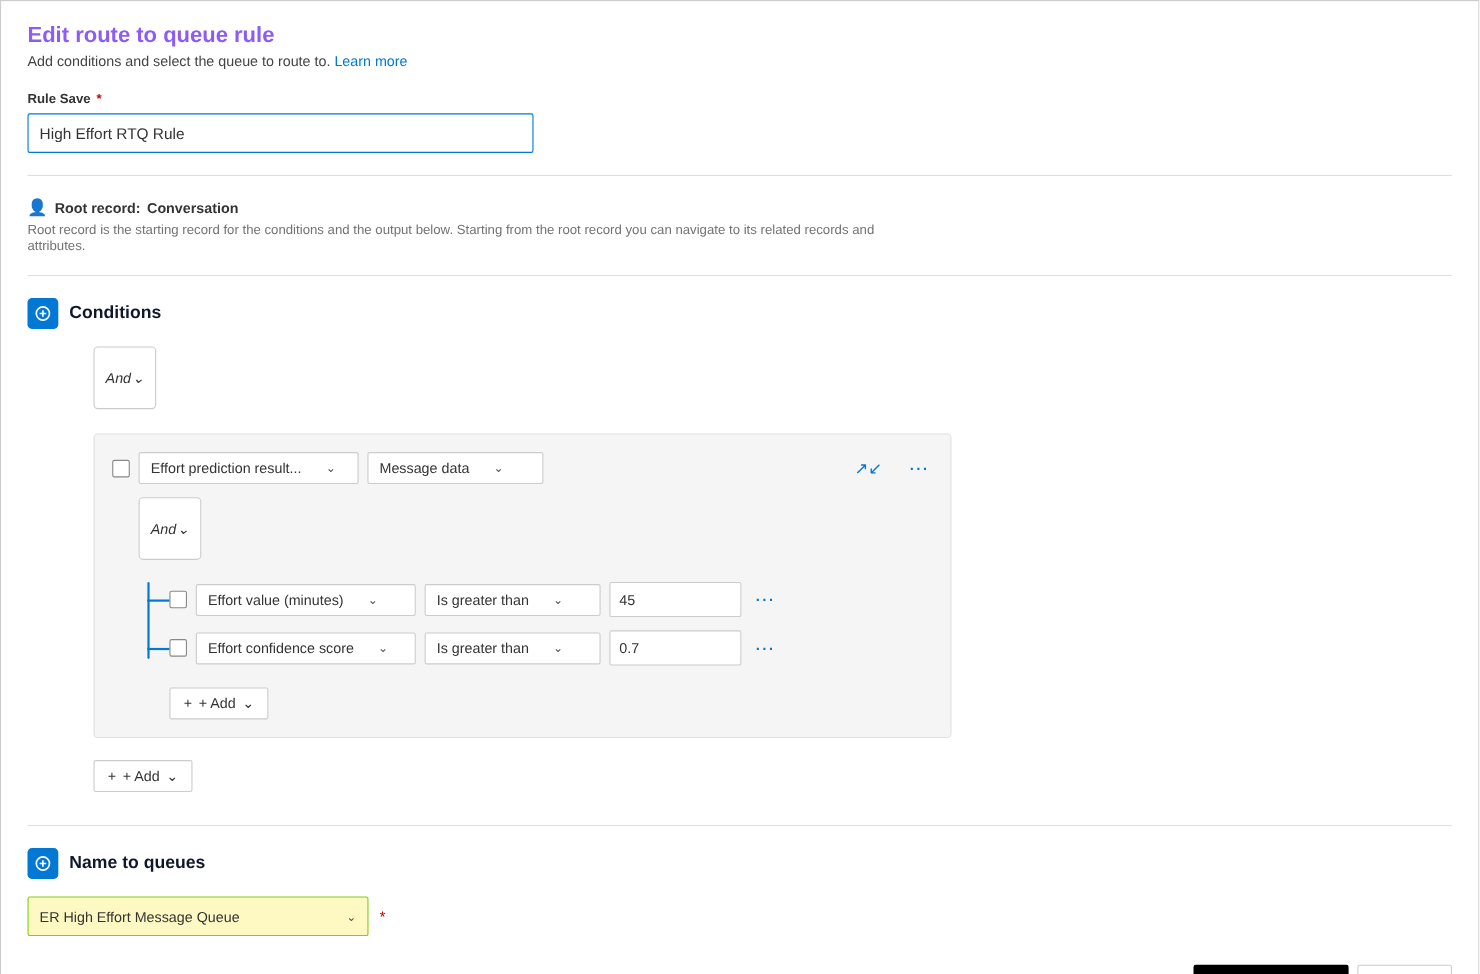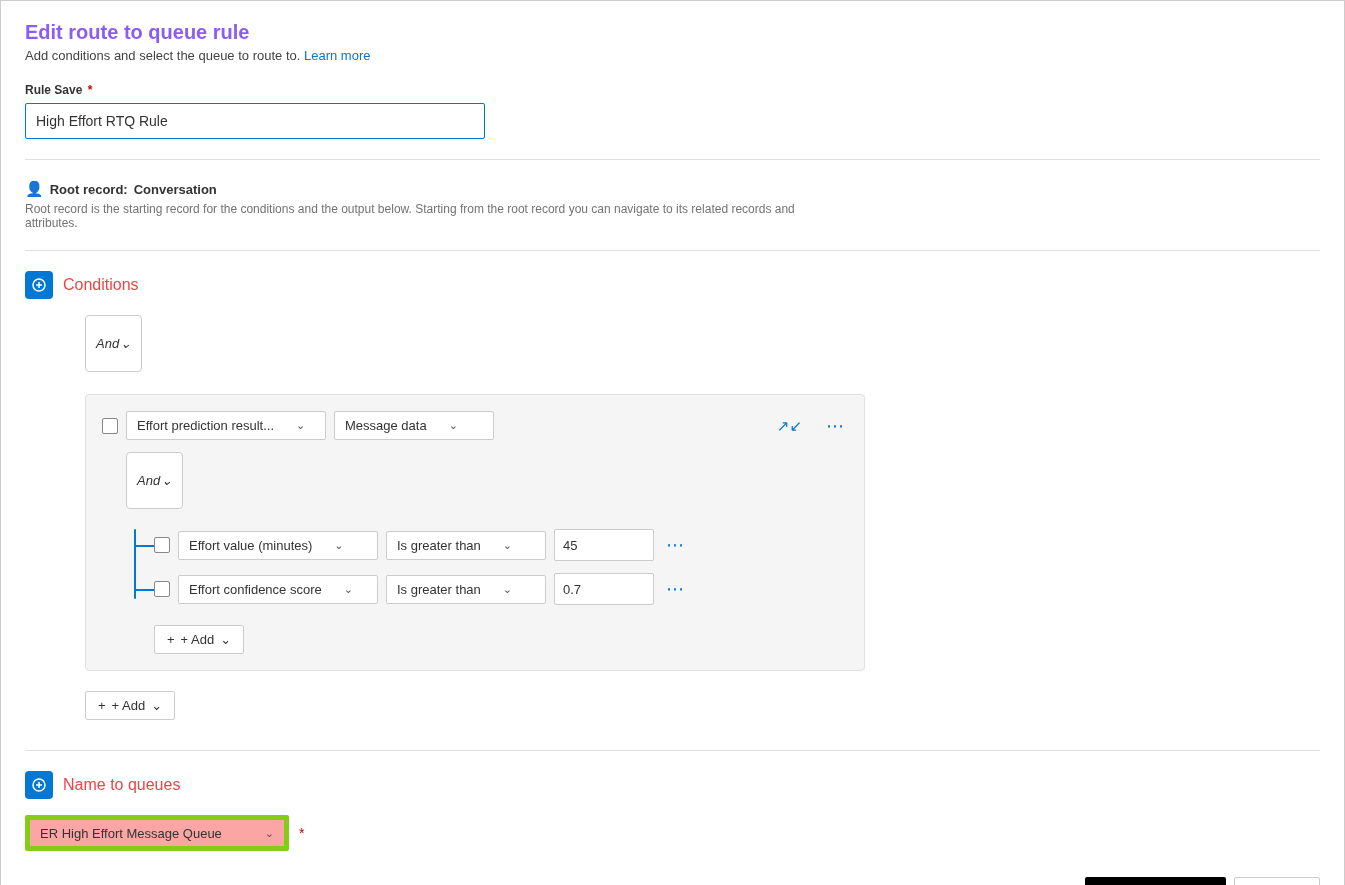--- a/index.html
+++ b/index.html
@@ -71,22 +71,22 @@
       border-radius: 4px;
       display: flex;
       align-items: center;
       justify-content: center;
       color: #fff;
       font-size: 14px;
       flex-shrink: 0;
     }
     .section-title {
       font-size: 16px;
-      font-weight: 400;
-      color: #ef4444;
+      font-weight: 700;
+      color: #0f172a;
     }
 
     .root-record-section {
       margin-bottom: 8px;
     }
     .root-record-label {
       font-size: 13px;
       font-weight: 600;
       display: flex;
       align-items: center;
@@ -160,21 +160,21 @@
       color: #555;
     }
 
     .condition-field-wide {
       min-width: 200px;
     }
     .condition-operator {
       min-width: 160px;
     }
     .condition-value-input {
-      width: 100px;
+      width: 120px;
       height: 32px;
       border: 1px solid #ccc;
       border-radius: 2px;
       padding: 0 8px;
       font-size: 13px;
       color: #333;
     }
 
     .more-btn {
       background: none;
@@ -206,28 +206,28 @@
       border: 1px solid #ccc;
       border-radius: 2px;
       padding: 6px 12px;
       font-size: 13px;
       cursor: pointer;
       color: #333;
       margin-top: 8px;
     }
 
     .route-queue-select {
-      width: 264px;
+      width: 310px;
       height: 36px;
-      border: 5px solid #84cc16;
+      border: 1px solid #84cc16;
       border-radius: 2px;
       padding: 0 10px;
       font-size: 13px;
       color: #333;
-      background: #fca5a5;
+      background: #fef9c3;
       cursor: pointer;
       display: inline-flex;
       align-items: center;
       justify-content: space-between;
       position: relative;
     }
     .queue-select-wrapper {
       display: flex;
       align-items: center;
       gap: 6px;

